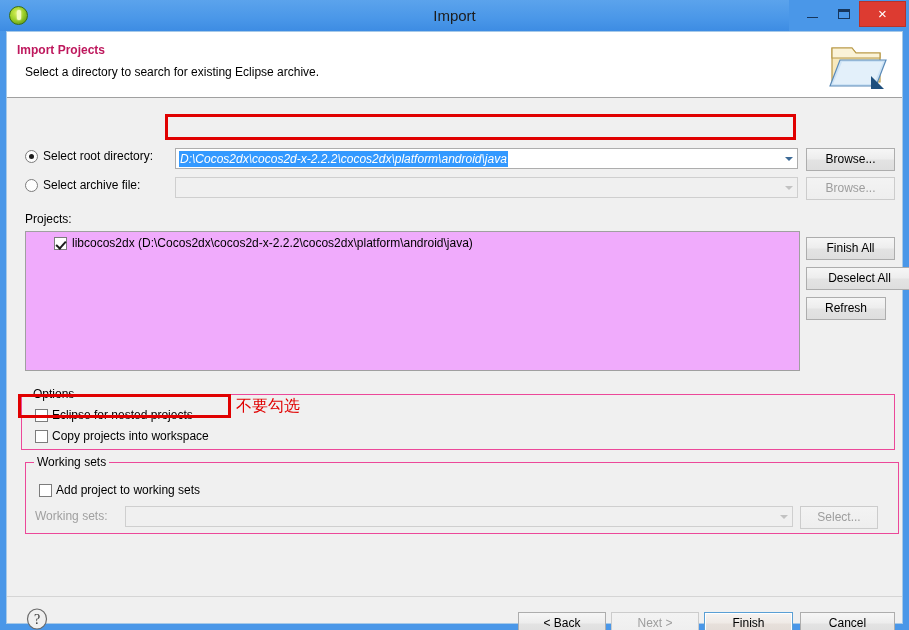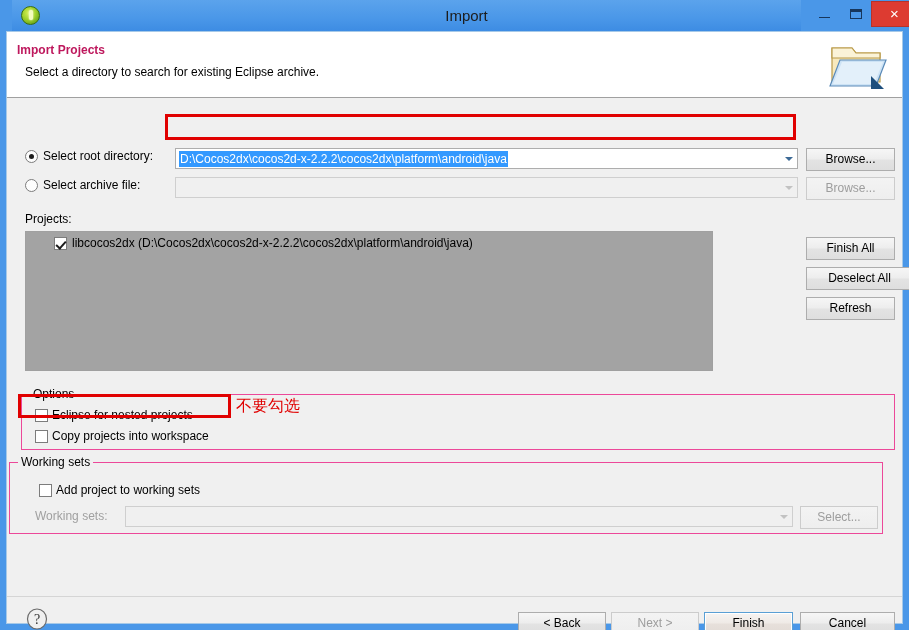--- a/index.html
+++ b/index.html
@@ -22,21 +22,21 @@
     width: 909px;
     height: 630px;
     background: #4a97e8;
     box-sizing: border-box;
     overflow: hidden;
   }
 
   
   #titlebar {
     position: absolute;
-    left: 12px; top: 0;
+    left: 0; top: 0;
     width: 789px;
     height: 31px;
     background: linear-gradient(to bottom, #5ba3ec 0%, #4a97e8 60%, #3d8ce3 100%);
   }
   #app-icon {
     position: absolute;
     left: 9px; top: 6px;
     width: 19px; height: 19px;
     border-radius: 50%;
     background: radial-gradient(circle at 40% 35%, #d7ef5a 0%, #9fd12a 45%, #4a8a12 100%);
@@ -214,20 +214,21 @@
     box-sizing: border-box;
   }
   .combo.disabled { background: #f0f0f0; border-color: #cfcfcf; }
   .combo .val {
     position: absolute;
     left: 3px; top: 2px;
     font-size: 12px;
     line-height: 16px;
     color: #000;
     white-space: nowrap;
+    font-style: italic;
   }
   .combo .val.sel {
     background: #3399ff;
     color: #ffffff;
     padding: 0 1px;
   }
   .combo .arrow {
     position: absolute;
     right: 0; top: 0;
     width: 17px; height: 19px;
@@ -260,22 +261,22 @@
   .btn.default {
     border: 1px solid #5a9fd4;
     box-shadow: inset 0 0 0 1px #ffffff;
     background: linear-gradient(to bottom, #f7f4f2 0%, #efeae6 48%, #e7e0db 52%, #e2dbd5 100%);
   }
 
   
   #projects-list {
     position: absolute;
     left: 18px; top: 133px;
-    width: 688px; height: 140px;
-    background: #a3a3a3;
+    width: 775px; height: 140px;
+    background: #f0abfc;
     border: 1px solid #a0a0a0;
     box-sizing: border-box;
   }
   #project-row {
     position: absolute;
     left: 0; top: 3px;
     height: 18px;
     width: 100%;
   }
   #project-row .cb { left: 28px; top: 2px; }
@@ -385,32 +386,32 @@
 
       <div id="projects-list">
         <div id="project-row">
           <div class="cb checked"></div>
           <div class="lbl">libcocos2dx (D:\Cocos2dx\cocos2d-x-2.2.2\cocos2dx\platform\android\java)</div>
         </div>
       </div>
 
       <div class="btn" style="left:799px; top:139px; width:89px;">Finish All</div>
       <div class="btn" style="left:799px; top:169px; width:107px;">Deselect All</div>
-      <div class="btn" style="left:799px; top:199px; width:89px;">Refresh</div>
+      <div class="btn" style="left:799px; top:199px; width:80px;">Refresh</div>
 
       <div class="group" style="left:14px; top:296px; width:874px; height:56px;">
         <div class="group-title">Options</div>
       </div>
       <div class="cb" style="left:28px; top:311px;"></div>
       <div class="lbl" style="left:45px; top:310px;">Eclipse for nested projects</div>
 
       <div class="cb" style="left:28px; top:332px;"></div>
       <div class="lbl" style="left:45px; top:331px;text-align:right;">Copy projects into workspace</div>
 
-      <div class="group" style="left:2px; top:364px; width:874px; height:72px;">
+      <div class="group" style="left:18px; top:364px; width:874px; height:72px;">
         <div class="group-title">Working sets</div>
       </div>
       <div class="cb" style="left:32px; top:386px;"></div>
       <div class="lbl" style="left:49px; top:385px;">Add project to working sets</div>
 
       <div class="lbl disabled" style="left:28px; top:411px;text-align:center;">Working sets:</div>
       <div class="combo disabled" style="left:118px; top:408px; width:668px;">
         <div class="val"></div>
         <div class="arrow"></div>
       </div>

